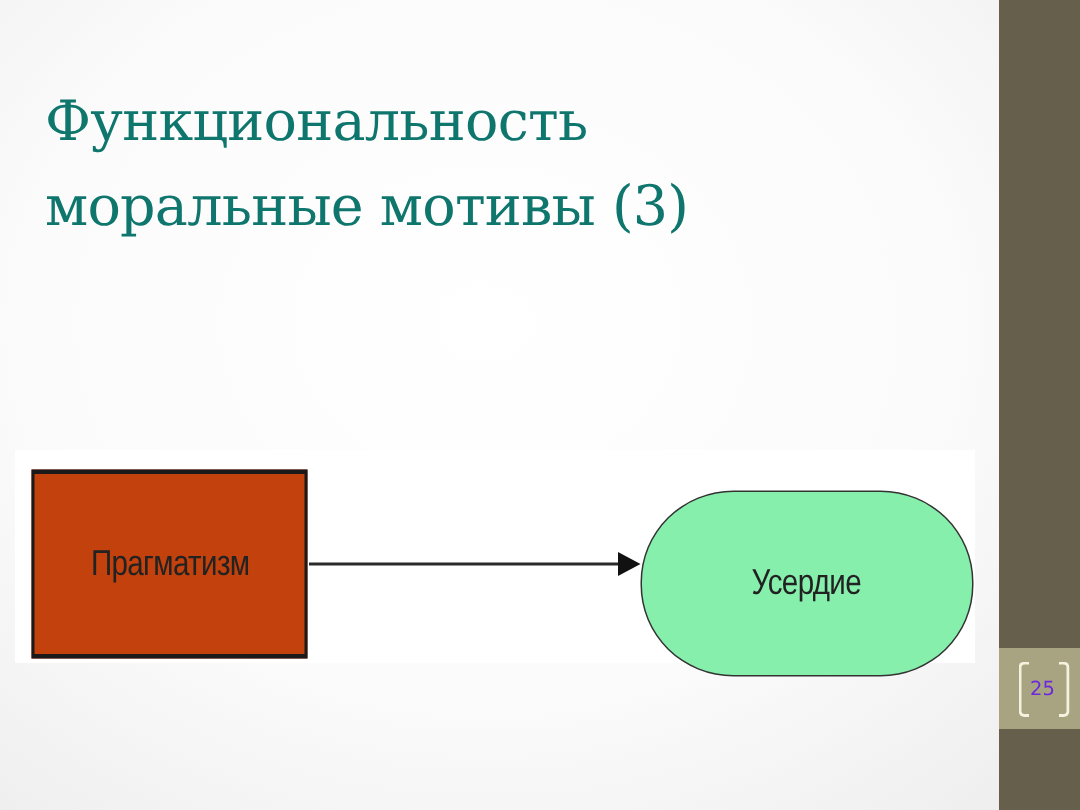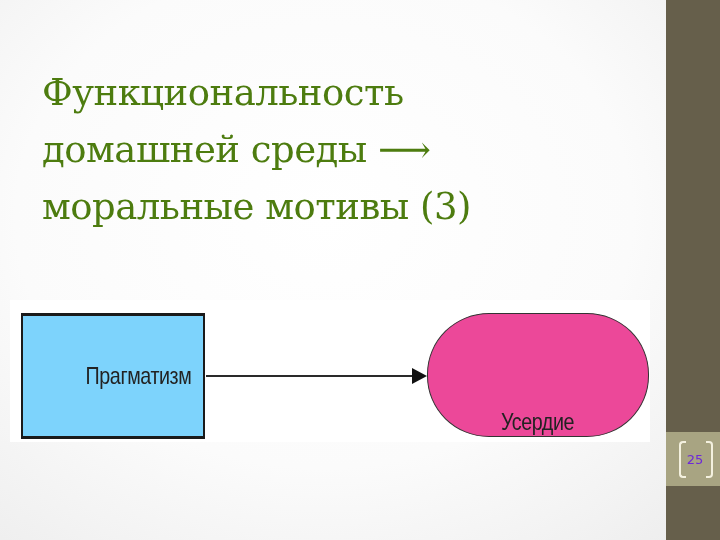--- a/index.html
+++ b/index.html
@@ -8,51 +8,50 @@
          font-family: "DejaVu Serif", serif; }
   .sidebar { position:absolute; left:666px; top:0; width:54px; height:540px; background:#665f4b; }
   .page-band { position:absolute; left:666px; top:432px; width:54px; height:54px; background:#a8a482; }
   .page-num { position:absolute; left:675px; top:440px; width:40px; height:38px;
               display:flex; align-items:center; justify-content:center;
               color:#6d28d9; font-family:"DejaVu Sans", sans-serif; font-size:13px; }
   .bracket { position:absolute; top:441px; width:5px; height:33px; border:2px solid #f4f1df; }
   .bracket.l { left:679px; border-right:none; border-radius:4px 0 0 4px; }
   .bracket.r { left:706px; border-left:none; border-radius:0 4px 4px 0; }
 
-  .title { position:absolute; left:30px; top:52px; width:620px; margin:12px;
+  .title { position:absolute; left:30px; top:52px; width:620px; margin:0;
            font-family:"DejaVu Serif", serif; font-weight:normal;
-           font-size:37px; line-height:57px; color:#4d7c0f; letter-spacing:-0.5px; }
+           font-size:37px; line-height:57px; color:#0f766e; letter-spacing:-0.5px; }
   .title span { display:block; white-space:nowrap; }
 
   .diagram { position:absolute; left:10px; top:300px; width:640px; height:142px; background:#ffffff; }
   .box { position:absolute; left:11px; top:13px; width:180px; height:120px;
          border:2px solid #1a1a1a; border-top-width:3px; border-bottom-width:3px;
-         display:flex; align-items:center; justify-content:flex-end; background:#7dd3fc; }
-  .term { position:absolute; left:417px; top:13px; width:220px; height:122px;
-          border:1.5px solid #333; border-radius:62px / 61px; background:#ec4899;
-          display:flex; align-items:flex-end; justify-content:center; }
+         display:flex; align-items:center; justify-content:center; background:#c2410c; }
+  .term { position:absolute; left:417px; top:27px; width:220px; height:122px;
+          border:1.5px solid #333; border-radius:62px / 61px; background:#86efac;
+          display:flex; align-items:center; justify-content:center; }
   .lbl { font-family:"Liberation Sans", sans-serif; font-size:24px; color:#222;
          transform:scaleX(0.82); letter-spacing:-0.5px; }
   .arrow-line { position:absolute; left:196px; top:75px; width:208px; height:2px; background:#2a2a2a; }
   .arrow-head { position:absolute; left:402px; top:68px; width:0; height:0;
                 border-top:8px solid transparent; border-bottom:8px solid transparent;
                 border-left:15px solid #111; }
 </style>
 </head>
 <body>
 
 <div class="sidebar"></div>
 <div class="page-band"></div>
 <div class="bracket l"></div>
 <div class="bracket r"></div>
 <div class="page-num">25</div>
 
 <h1 class="title">
   <span>Функциональность</span>
-  <span>домашней среды ⟶</span>
   <span>моральные мотивы (3)</span>
 </h1>
 
 <div class="diagram">
   <div class="box">
     <span class="lbl">Прагматизм</span>
   </div>
   <div class="arrow-line"></div>
   <div class="arrow-head"></div>
   <div class="term">

